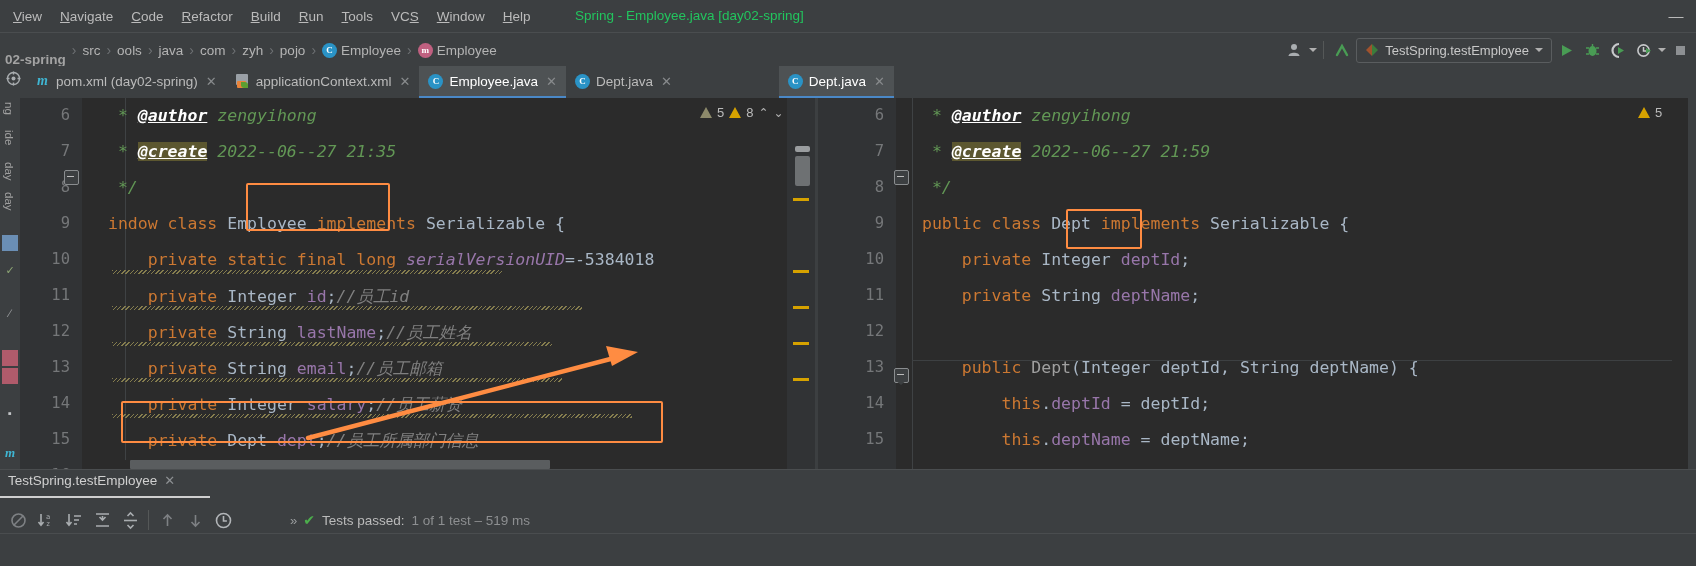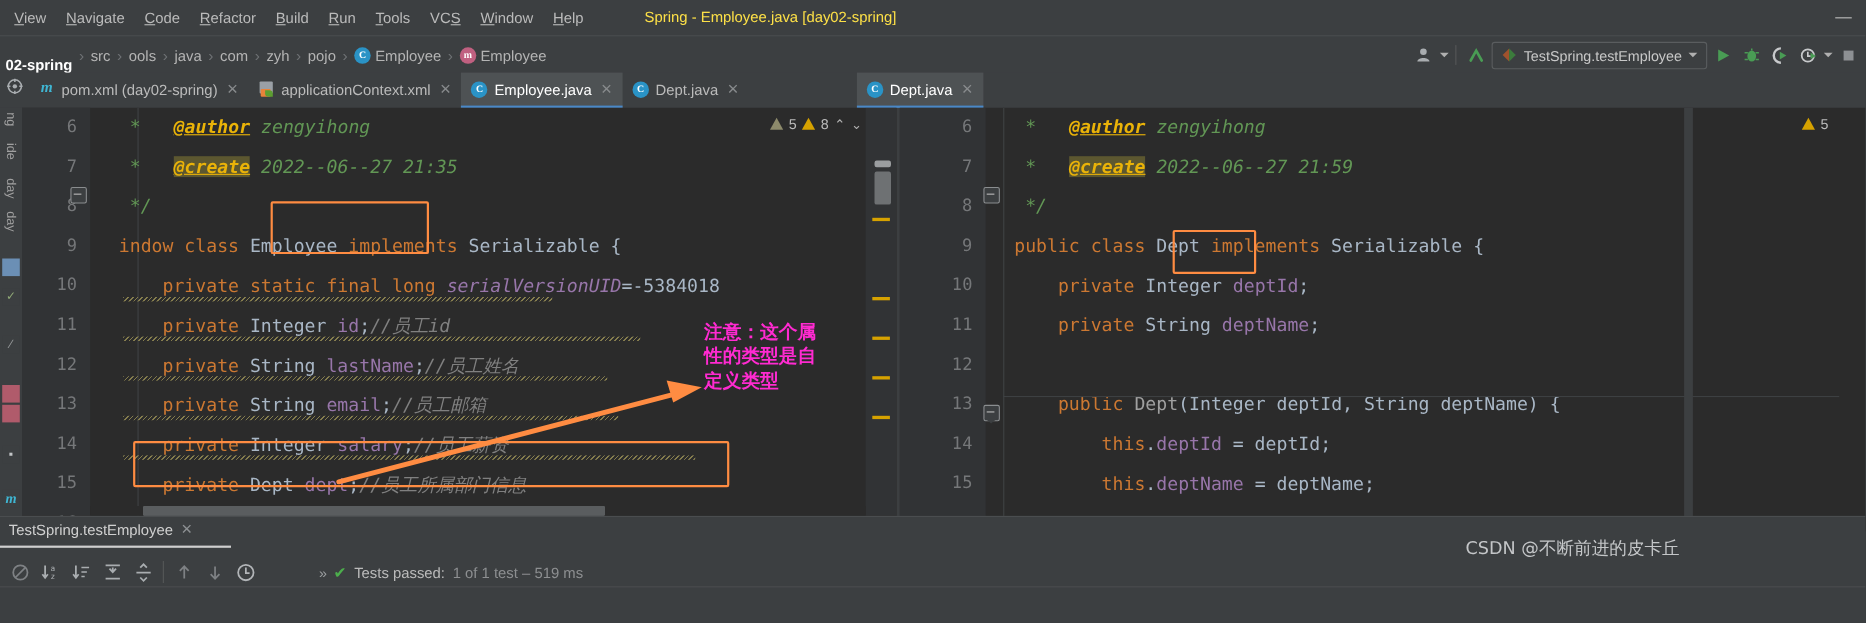--- a/index.html
+++ b/index.html
@@ -3,53 +3,53 @@
 <meta charset="utf-8">
 <style>
   html,body{margin:0;padding:0;}
   body{
     width:1696px;height:566px;overflow:hidden;
     background:#3c3f41;
     font-family:"Liberation Sans","DejaVu Sans",sans-serif;
     font-size:13px;color:#bbbbbb;
     -webkit-font-smoothing:antialiased;
   }
-  .app{position:relative;width:1539px;height:566px;}
+  .app{position:relative;width:1696px;height:566px;}
 
   
   .titlebar{
     position:absolute;left:0;top:0;width:1696px;height:32px;
     background:#3c3f41;display:flex;align-items:center;
   }
   .menu{display:flex;align-items:center;padding-left:4px;gap:0px;}
   .menu-item{
     padding:4px 9px;font-size:13.5px;color:#bbbbbb;white-space:nowrap;cursor:default;
   }
   .menu-item .mn{text-decoration:underline;}
   .win-title{
     position:absolute;left:575px;top:0;height:32px;line-height:32px;
-    font-size:13.5px;color:#fde047;white-space:nowrap;margin-left:11px;
+    font-size:13.5px;color:#22c55e;white-space:nowrap;
   }
   .win-min{
     position:absolute;right:10px;top:0;height:32px;line-height:32px;
     color:#b9b9b9;font-size:15px;width:20px;text-align:center;cursor:default;
   }
 
   
   .navbar{
     position:absolute;left:0;top:32px;width:1696px;height:34px;
     background:#3c3f41;border-top:1px solid #4a4d4f;
     display:flex;align-items:center;
   }
   .crumbs{display:flex;align-items:center;padding-left:2px;}
   .crumb{
     display:flex;align-items:center;gap:4px;
     font-size:13.5px;color:#b4b4b4;white-space:nowrap;padding:0 3px;cursor:default;
   }
-  .crumb.bold{font-weight:bold;color:#ffffff;margin-top:19px;}
+  .crumb.bold{font-weight:bold;color:#a3a3a3;margin-top:19px;}
   .sep{color:#6e7174;font-size:14px;padding:0 3px;}
   .ico-c,.ico-m{
     width:15px;height:15px;border-radius:50%;display:inline-flex;
     align-items:center;justify-content:center;font-size:9px;font-weight:bold;
     color:#ffffff;font-family:"Liberation Serif",serif;
   }
   .ico-c{background:#2a93c6;}
   .ico-m{background:#c06080;}
 
   .nav-right{position:absolute;right:4px;top:0;height:34px;display:flex;align-items:center;gap:2px;}
@@ -134,21 +134,21 @@
     border-left:6px solid transparent;border-right:6px solid transparent;
     border-top:5px solid #3c3f41;
   }
   .vguide{position:absolute;width:1px;background:#3f4244;}
 
   .code{position:absolute;white-space:pre;}
   .kw{color:#cc7832;}
   .cls{color:#a9b7c6;}
   .fld{color:#9876aa;}
   .cm{color:#629755;font-style:italic;}
-  .cmtag{color:#eab308;font-style:italic;text-decoration:underline;font-weight:bold;margin-left:20px;}
+  .cmtag{color:#ffffff;font-style:italic;text-decoration:underline;font-weight:bold;}
   .cmhl{background:#5c5730;}
   .lcm{color:#808080;font-style:italic;}
   .pln{color:#a9b7c6;}
   .sfield{color:#9876aa;font-style:italic;}
   .mth{color:#a0a0a0;}
 
   .squiggle{
     position:absolute;height:4px;
     background-image:repeating-linear-gradient(135deg,#8a8250 0 1px,transparent 1px 3px);
     opacity:.95;
@@ -495,23 +495,20 @@
   <div class="inspect" style="left:1638px;top:105px;">
     <span class="tri y"></span>
     <span>5</span>
   </div>
   <div class="right-edge"></div>
 
   <div class="hl-box" style="left:246px;top:183px;width:140px;height:44px;"></div>
   <div class="hl-box" style="left:121px;top:401px;width:538px;height:38px;"></div>
   <div class="hl-box" style="left:1066px;top:209px;width:72px;height:36px;"></div>
 
-  <div class="anno pink" style="left:640px;top:291px;"><span>注意：这个属
-性的类型是自
-定义类型</span></div>
 
   <svg class="arrow-svg" style="left:300px;top:340px;width:350px;height:110px;" viewBox="0 0 350 110">
     <line x1="8" y1="98" x2="322" y2="16" stroke="#ff8c42" stroke-width="4.5" stroke-linecap="round"></line>
     <path d="M338 12 L306 6 L312 26 Z" fill="#ff8c42"></path>
   </svg>
 
   <div class="runpanel">
     <div class="run-tabbar">
       <div class="run-tab">
         <span>TestSpring.testEmployee</span>
@@ -574,14 +571,13 @@
 
     <div class="status-line">
       <span class="chev2">»</span>
       <span class="ok">✔</span>
       <span>Tests passed:</span>
       <span class="dim">1 of 1 test – 519 ms</span>
     </div>
   </div>
 
   <div class="panel-divider"></div>
-  <div class="watermark">CSDN @不断前进的皮卡丘</div>
 </div>
 
 </body></html>

